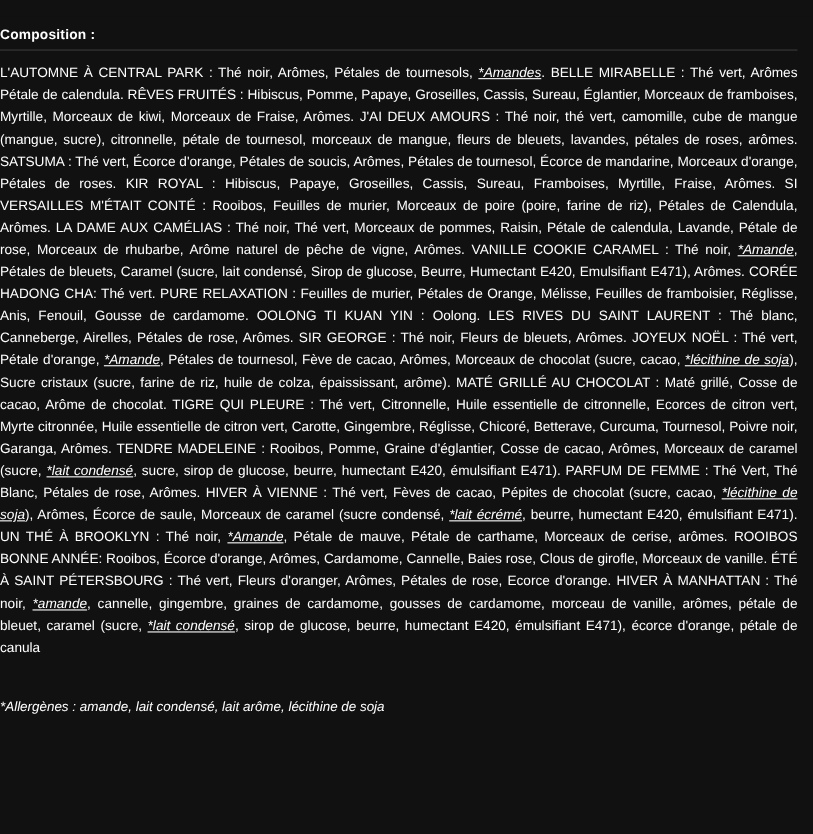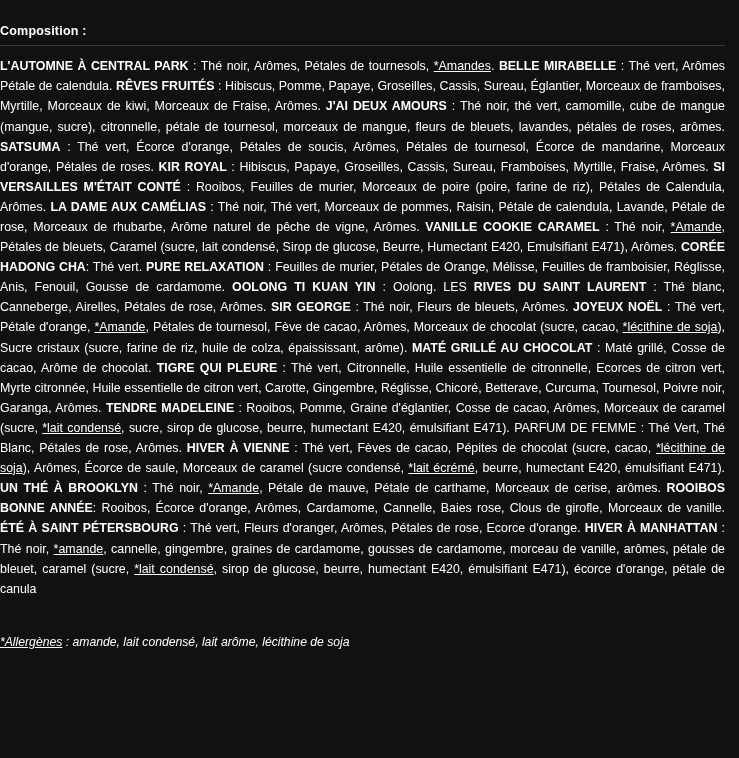--- a/index.html
+++ b/index.html
@@ -35,35 +35,35 @@
     margin: 4px 0 10px 0;
   }
   .body-text {
     font-size: 12.4px;
     line-height: 1.62;
     text-align: justify;
     text-justify: inter-word;
     margin: 0;
   }
   .body-text .b {
-    font-weight: bold;
+    font-weight: normal;
   }
   .body-text .u {
     text-decoration: underline;
   }
   .body-text .i {
+    font-style: italic;
   }
   .allergens {
     margin-top: 34px;
     font-size: 12.2px;
     font-style: italic;
     line-height: 1.5;
   }
   .allergens .lead {
-    text-decoration: underline;
     font-style: italic;
   }
 </style>
 </head>
 <body>
 
 <div class="page">
 
   <div class="heading">Composition :</div>
   <div class="divider"></div>

